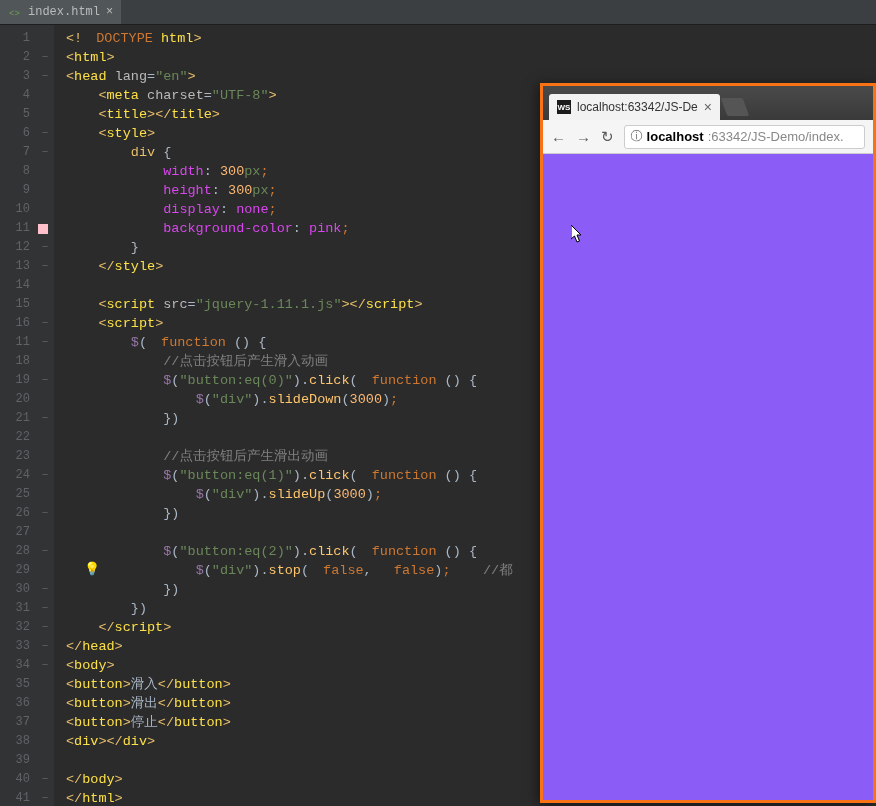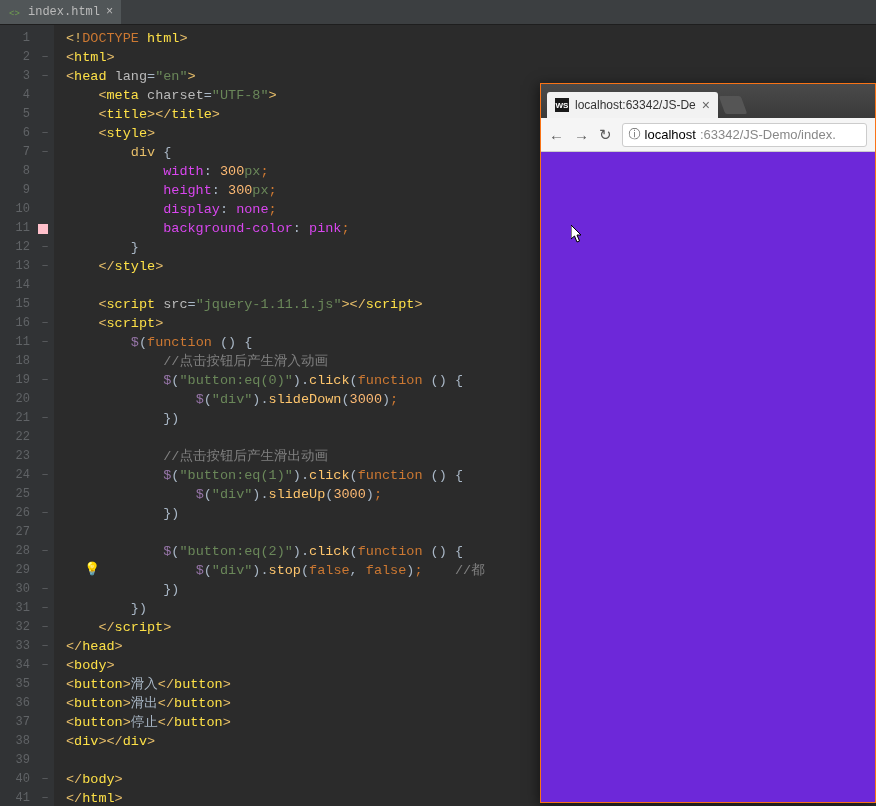--- a/index.html
+++ b/index.html
@@ -77,21 +77,21 @@
     white-space: pre;
     font-size: 13.5px;
     position: relative;
   }
   .line { height: 19px; display: flex; }
   .tag-br { color: #e8bf6a; }
   .tag-name { color: #fde047; }
   .attr-name { color: #bababa; }
   .attr-val { color: #6a8759; }
   .string { color: #6a8759; }
-  .keyword { color: #cc7832; }
+  .keyword { color: #cc7832; margin-left: 14px; }
   .selector { color: #e8bf6a; }
   .prop { color: #d946ef; }
   .num { color: #fdba74; }
   .unit { color: #6a8759; }
   .comment { color: #808080; }
   .func { color: #ffc66d; font-family: Liberation Mono, monospace; }
   .jsvar { color: #9876aa; }
   .semi { color: #cc7832; }
   .op { color: #a9b7c6; }
   .pink-marker {
@@ -109,22 +109,22 @@
     font-size: 13px;
   }
 
   
   .browser {
     position: absolute;
     top: 83px;
     left: 540px;
     width: 336px;
     height: 720px;
-    background: #6d28d9;
-    border: 1px solid #f97316;
+    background: #8b5cf6;
+    border: 3px solid #f97316;
     box-shadow: -2px 2px 12px rgba(0,0,0,.5);
     font-family: Arial, sans-serif;
     display: flex;
     flex-direction: column;
     overflow: hidden;
   }
   .b-tabstrip {
     height: 34px;
     background: linear-gradient(#4a4a4a, #3a3a3a);
     display: flex;
@@ -193,21 +193,21 @@
     padding: 0 6px;
     font-size: 13px;
     color: #333;
     overflow: hidden;
     gap: 4px;
   }
   .addr .info-ic {
     color: #666;
     font-size: 12px;
   }
-  .addr .host { color: #000; }
+  .addr .host { color: #000; font-weight: bold; }
   .addr .path { color: #888; text-align: right; }
   .b-page {
     flex: 1;
     background: #ffffff;
     padding: 8px;
   }
   .page-btn {
     font-family: Arial, sans-serif;
     font-size: 13px;
     padding: 1px 8px;

